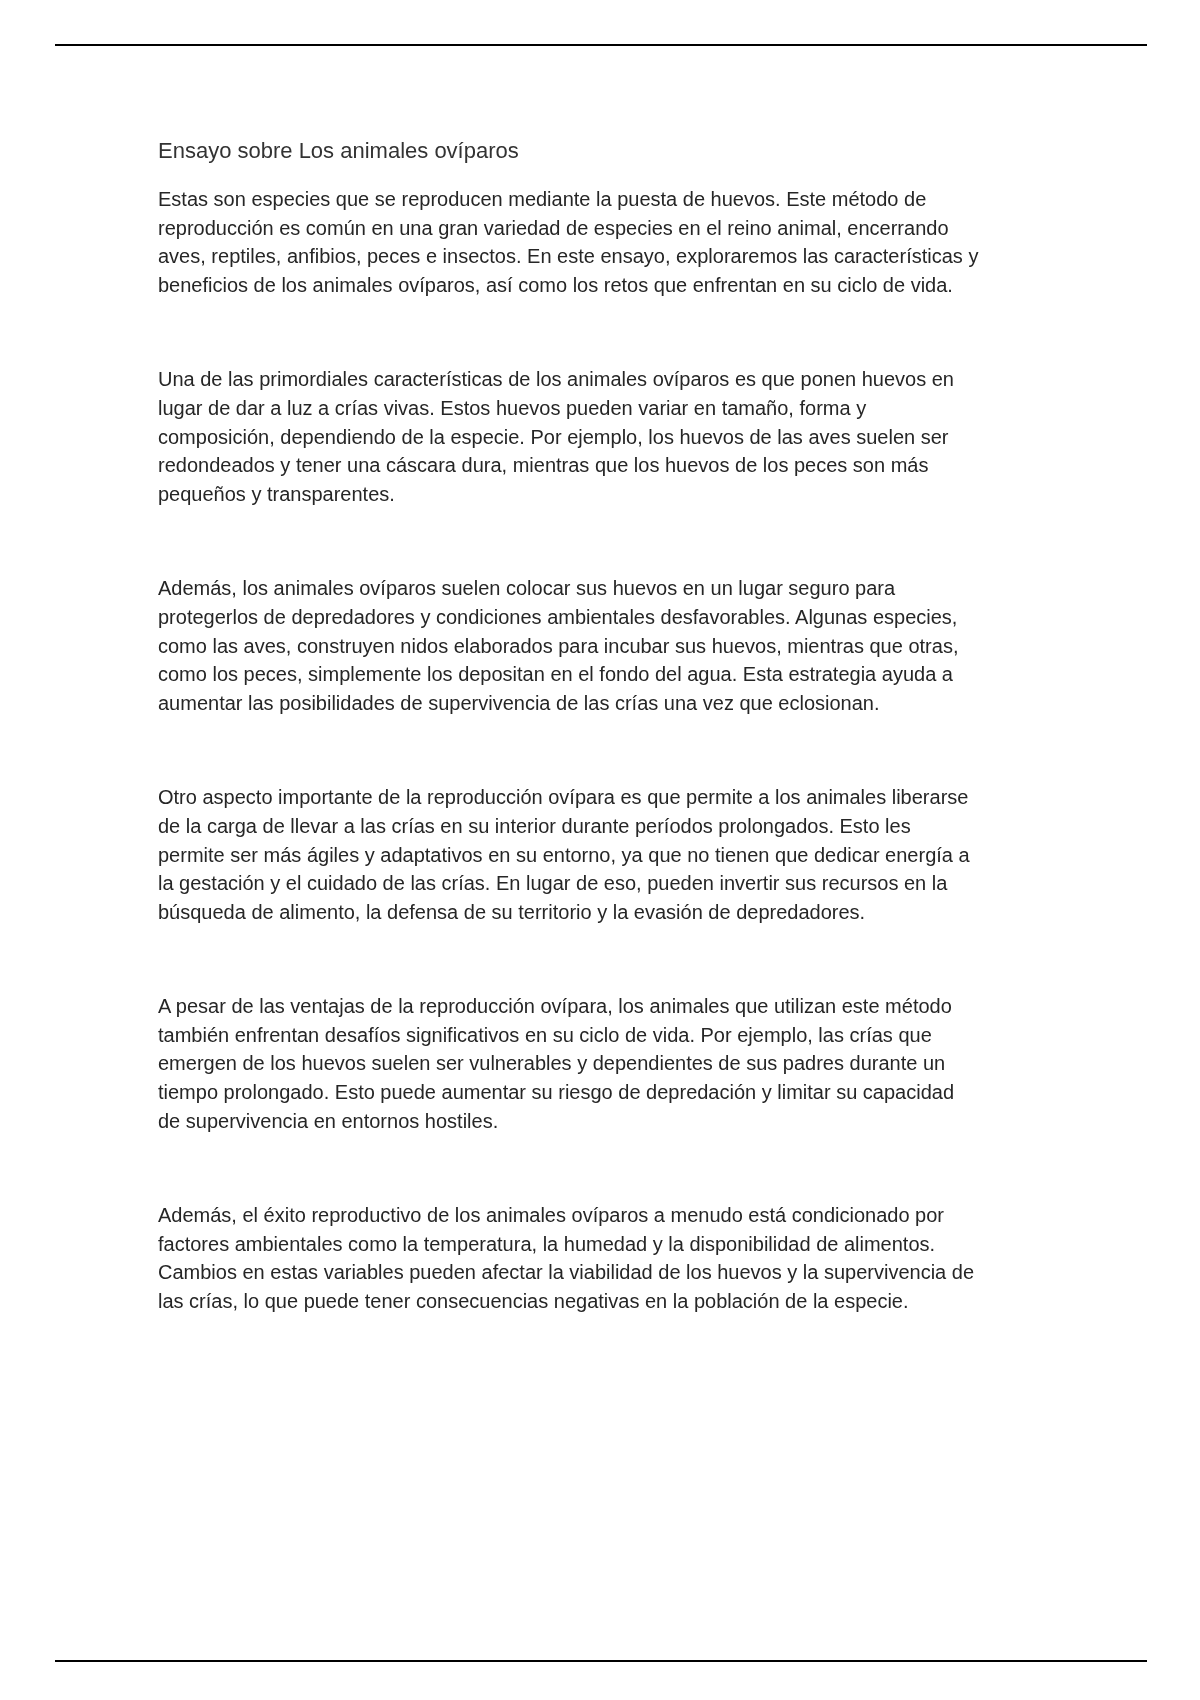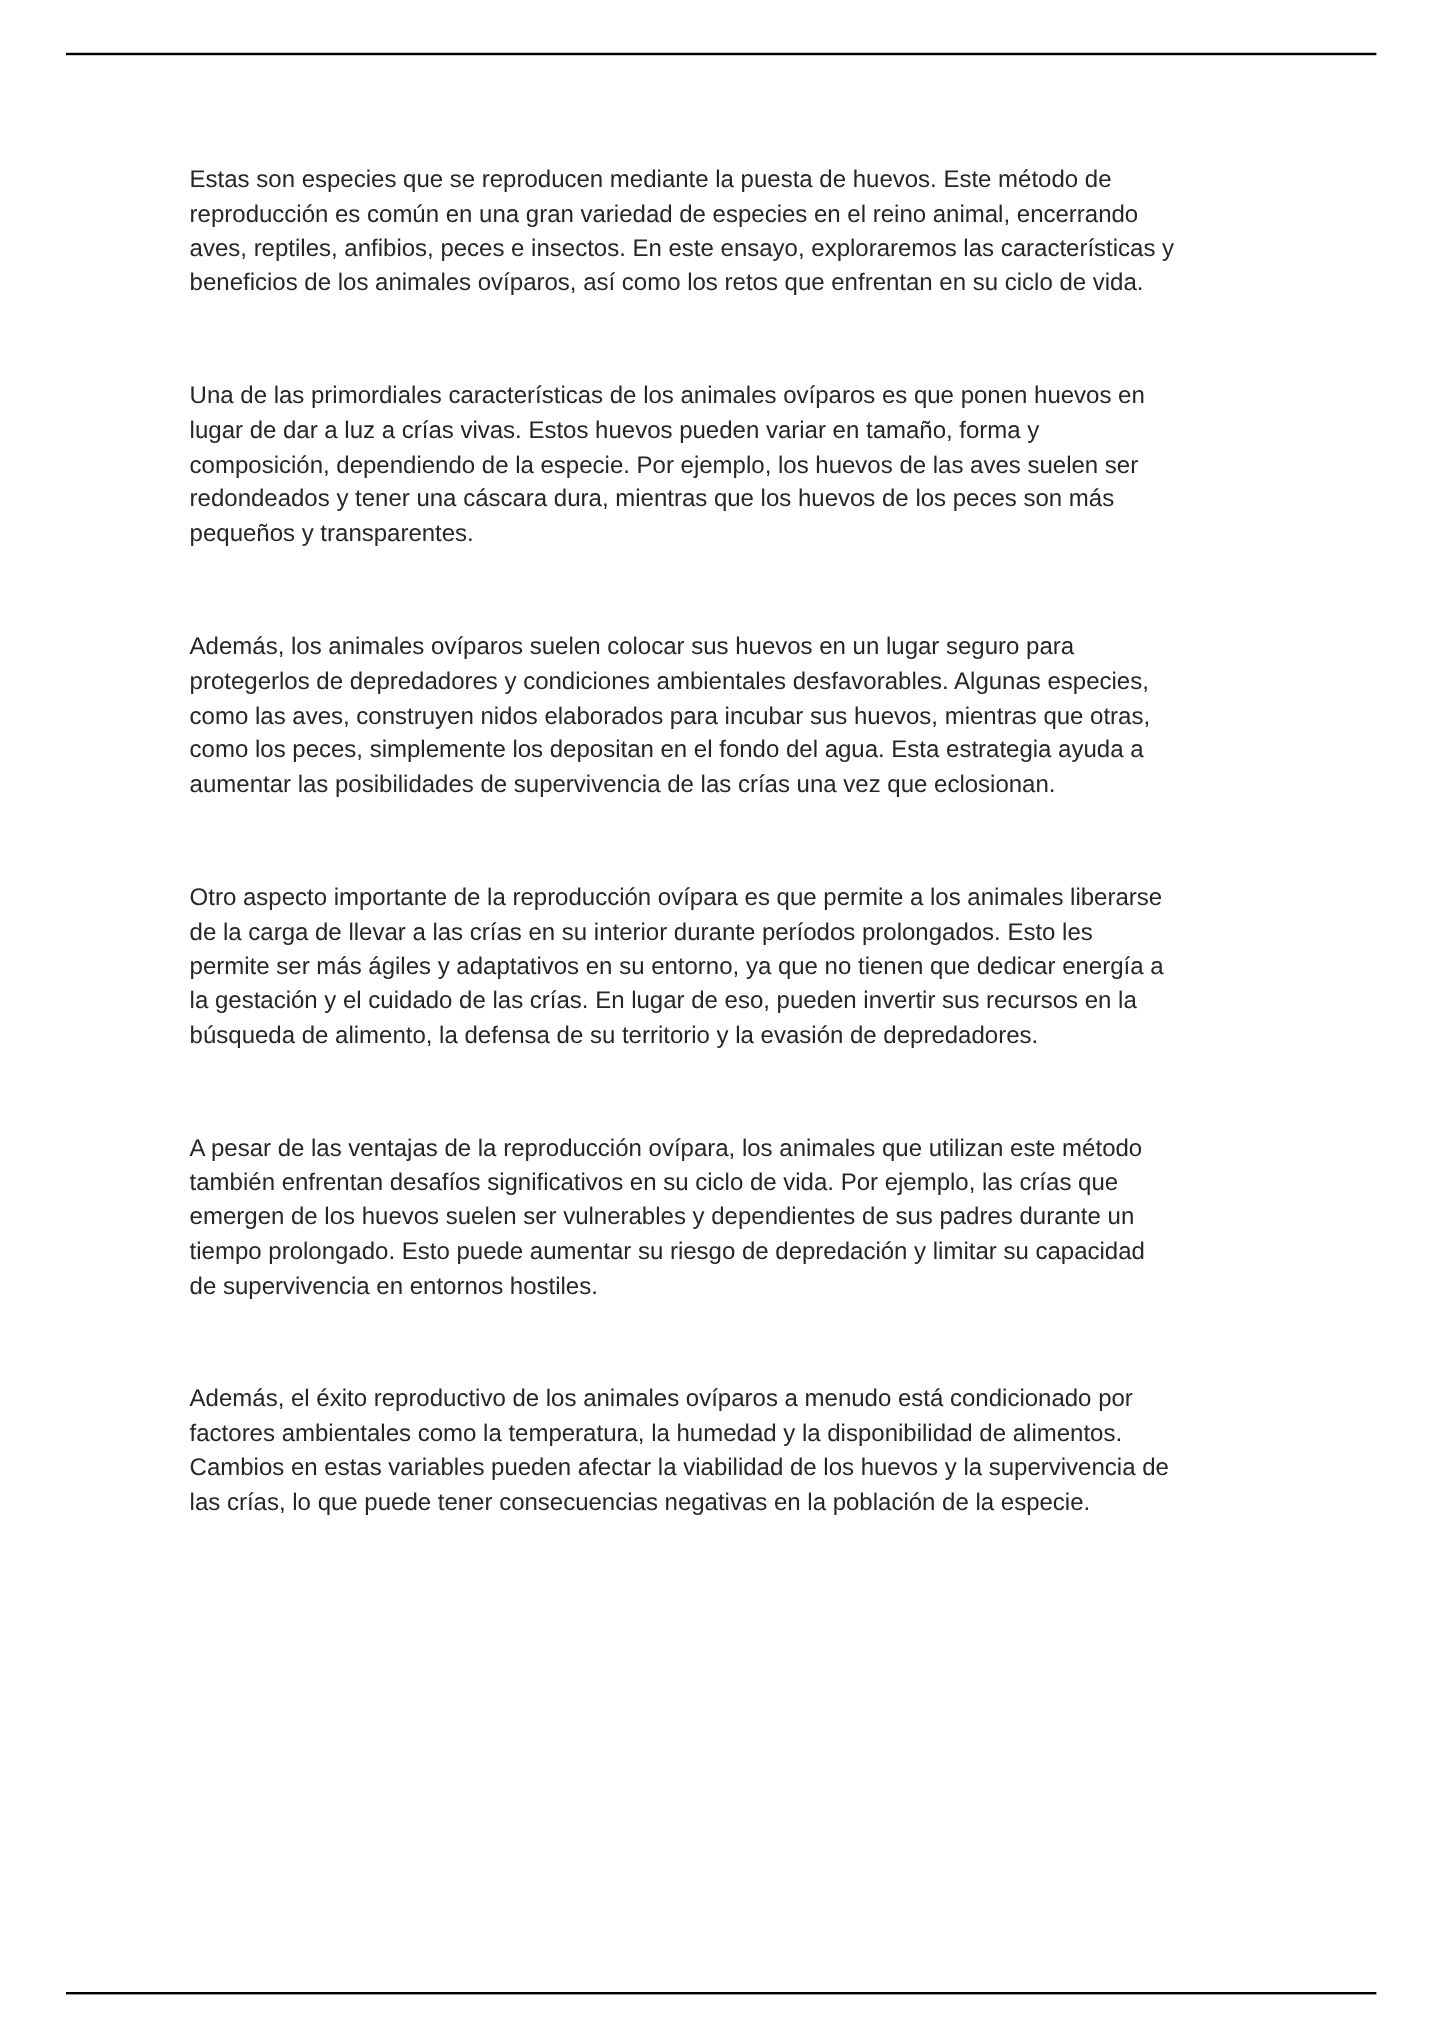--- a/index.html
+++ b/index.html
@@ -46,20 +46,21 @@
   }
   .para:last-child { margin-bottom: 4px; }
 </style>
 </head>
 <body>
 
 <div class="page">
   <div class="rule rule-top"></div>
 
   <div class="content">
+    <h1 class="doc-title">Ensayo sobre Los animales ovíparos</h1>
     <p class="para">Estas son  especies que se reproducen mediante la puesta de huevos. Este método de reproducción es común en una gran variedad de especies en el reino animal, encerrando aves, reptiles, anfibios, peces e insectos. En este ensayo, exploraremos las características y beneficios de los animales ovíparos, así como los retos que enfrentan en su ciclo de vida.</p>
     <p class="para">Una de las primordiales características de los animales ovíparos es que ponen huevos en lugar de dar a luz a crías vivas. Estos huevos pueden variar en tamaño, forma y composición, dependiendo de la especie. Por ejemplo, los huevos de las aves suelen ser redondeados y tener una cáscara dura, mientras que los huevos de los peces son más pequeños y transparentes.</p>
     <p class="para">Además, los animales ovíparos suelen colocar sus huevos en un lugar seguro para protegerlos de depredadores y condiciones ambientales desfavorables. Algunas especies, como las aves, construyen nidos elaborados para incubar sus huevos, mientras que otras, como los peces, simplemente los depositan en el fondo del agua. Esta estrategia ayuda a aumentar las posibilidades de supervivencia de las crías una vez que eclosionan.</p>
     <p class="para">Otro aspecto importante de la reproducción ovípara es que permite a los animales liberarse de la carga de llevar a las crías en su interior durante períodos prolongados. Esto les permite ser más ágiles y adaptativos en su entorno, ya que no tienen que dedicar energía a la gestación y el cuidado de las crías. En lugar de eso, pueden invertir sus recursos en la búsqueda de alimento, la defensa de su territorio y la evasión de depredadores.</p>
     <p class="para">A pesar de las ventajas de la reproducción ovípara, los animales que utilizan este método también enfrentan desafíos significativos en su ciclo de vida. Por ejemplo, las crías que emergen de los huevos suelen ser vulnerables y dependientes de sus padres durante un tiempo prolongado. Esto puede aumentar su riesgo de depredación y limitar su capacidad de supervivencia en entornos hostiles.</p>
     <p class="para">Además, el éxito reproductivo de los animales ovíparos a menudo está condicionado por factores ambientales como la temperatura, la humedad y la disponibilidad de alimentos. Cambios en estas variables pueden afectar la viabilidad de los huevos y la supervivencia de las crías, lo que puede tener consecuencias negativas en la población de la especie.</p>
   </div>
 
   <div class="rule rule-bottom"></div>
 </div>

